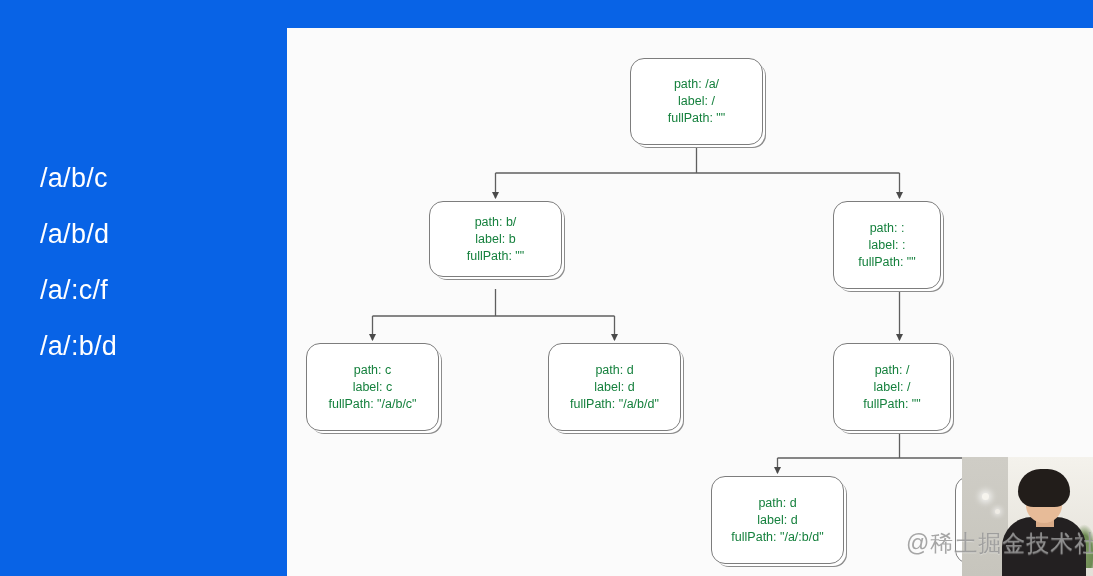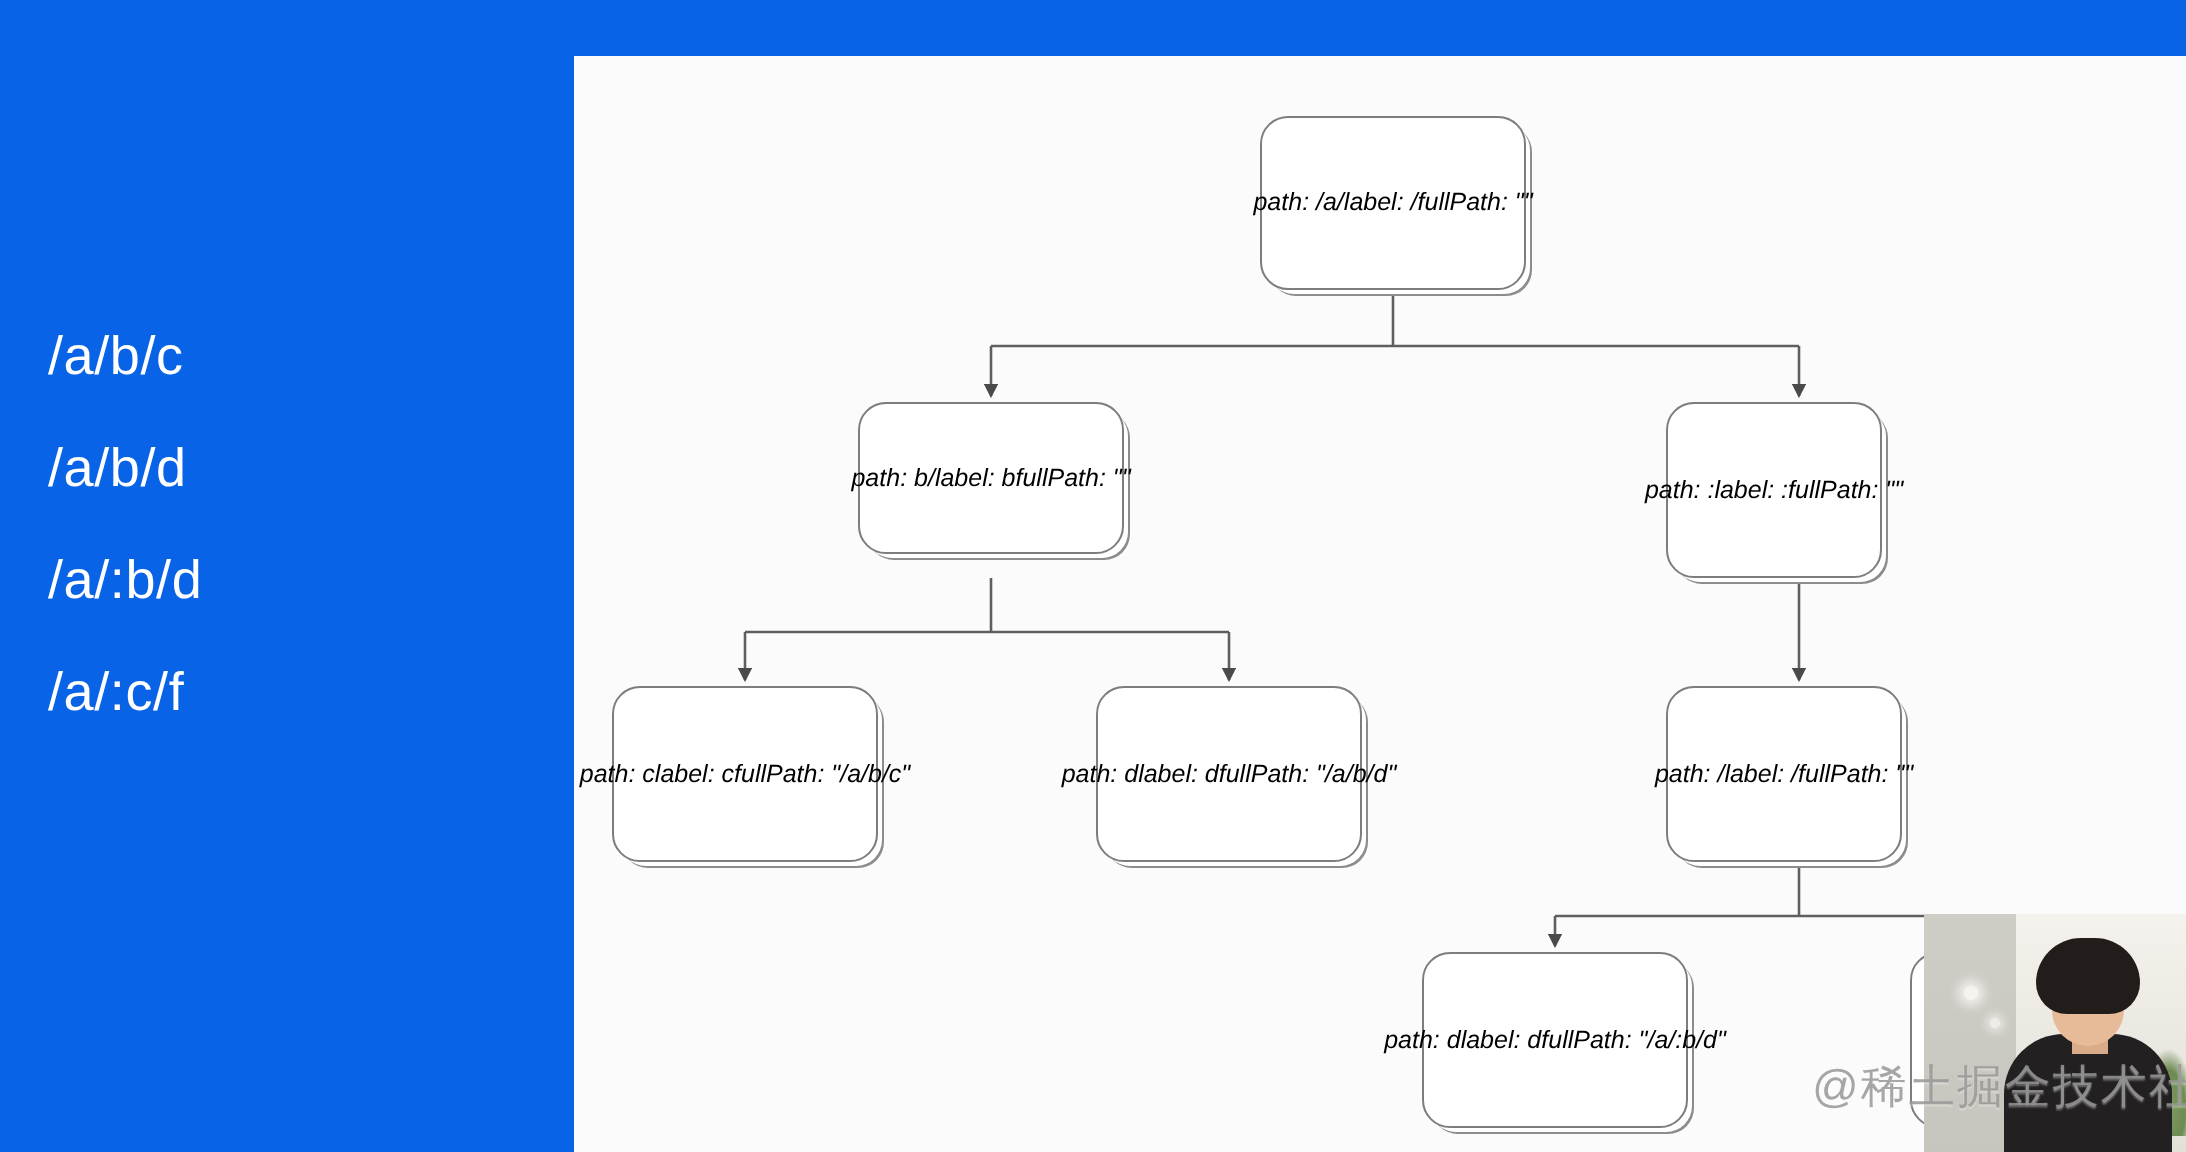--- a/index.html
+++ b/index.html
@@ -6,21 +6,21 @@
   body{
     width:1093px;height:576px;overflow:hidden;position:relative;
     background:#0863e6;
     font-family:"Liberation Sans",sans-serif;
   }
 
   
   #routes-panel{
     position:absolute;left:0;top:0;width:287px;height:576px;
     box-sizing:border-box;
-    padding:150px 0 0 24px;
+    padding:150px 0 0 40px;
   }
   .route-line{
     color:#ffffff;
     font-size:27px;
     line-height:56px;
     letter-spacing:.3px;
     white-space:pre;
   }
 
   
@@ -33,27 +33,26 @@
   #edge-layer{position:absolute;left:0;top:0;width:806px;height:548px;}
 
   
   .node{
     position:absolute;
     box-sizing:border-box;
     background:#ffffff;
     border:1.4px solid #7d7d7d;
     border-radius:14px;
     box-shadow:3px 3px 0 -1px #ffffff, 4px 4px 0 -1px #8c8c8c;
-    display:flex;flex-direction:row;
+    display:flex;flex-direction:column;
     align-items:center;justify-content:center;
-    color:#000000;
+    color:#15803d;
     font-size:12.5px;
     line-height:17px;
     white-space:pre;
-    font-style:italic;
   }
   .node .row{display:block;}
 
   
   #webcam-overlay{
     position:absolute;left:962px;top:457px;width:131px;height:119px;
     overflow:hidden;
     background:linear-gradient(160deg,#d7d5cf 0%,#e9e7e1 38%,#f2f0ea 60%,#dfdcd4 100%);
   }
   #webcam-wall-left{
@@ -105,22 +104,22 @@
     text-shadow:0 1px 1px rgba(255,255,255,.35);
     pointer-events:none;
   }
 </style>
 </head>
 <body>
 
 <div id="routes-panel">
   <div class="route-line">/a/b/c</div>
   <div class="route-line">/a/b/d</div>
+  <div class="route-line">/a/:c/f</div>
   <div class="route-line">/a/:b/d</div>
-  <div class="route-line">/a/:c/f</div>
 </div>
 
 <div id="diagram-canvas">
 
   <svg id="edge-layer" viewBox="0 0 806 548" xmlns="http://www.w3.org/2000/svg">
     <defs>
       <marker id="arrow" viewBox="0 0 10 10" refX="8.5" refY="5" markerWidth="5.5" markerHeight="5.5" orient="auto-start-reverse">
         <path d="M 0 0 L 10 5 L 0 10 z" fill="#4a4a4a"></path>
       </marker>
     </defs>

